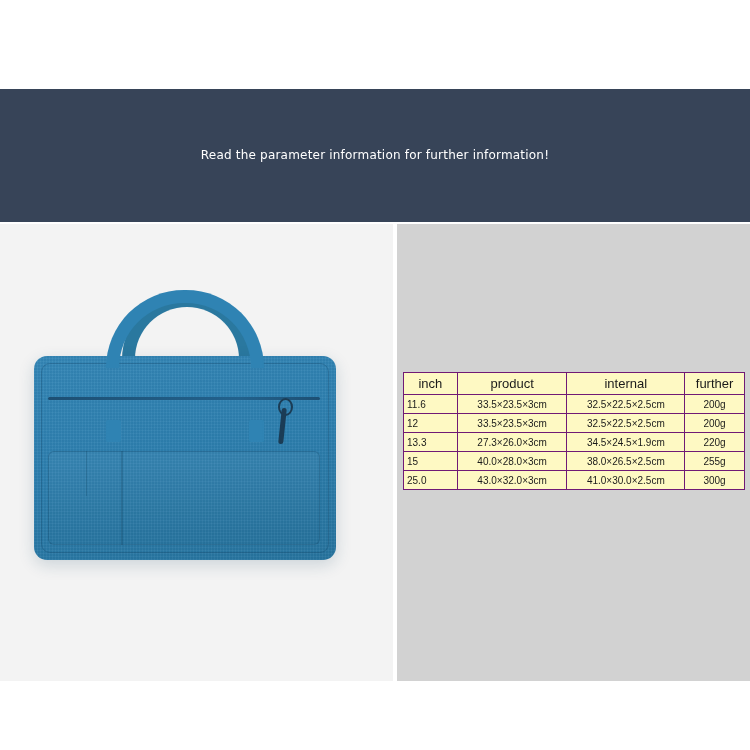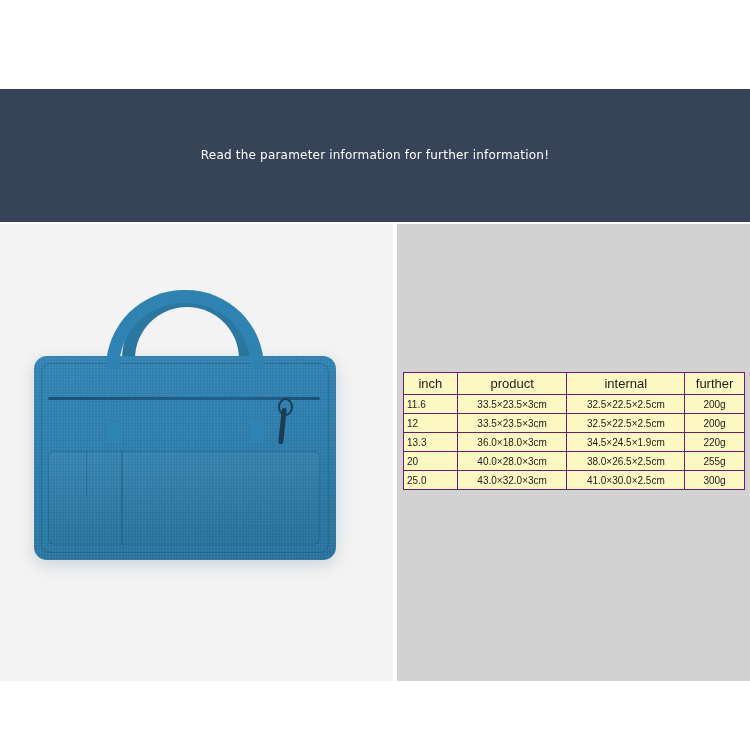--- a/index.html
+++ b/index.html
@@ -330,26 +330,26 @@
       <td>200g</td>
     </tr>
     <tr>
       <td class="c-inch">12</td>
       <td>33.5×23.5×3cm</td>
       <td>32.5×22.5×2.5cm</td>
       <td>200g</td>
     </tr>
     <tr>
       <td class="c-inch">13.3</td>
-      <td>36.0×18.0×3cm</td>
+      <td>27.3×26.0×3cm</td>
       <td>34.5×24.5×1.9cm</td>
       <td>220g</td>
     </tr>
     <tr>
-      <td class="c-inch">20</td>
+      <td class="c-inch">15</td>
       <td>40.0×28.0×3cm</td>
       <td>38.0×26.5×2.5cm</td>
       <td>255g</td>
     </tr>
     <tr>
       <td class="c-inch">25.0</td>
       <td>43.0×32.0×3cm</td>
       <td>41.0×30.0×2.5cm</td>
       <td>300g</td>
     </tr>

